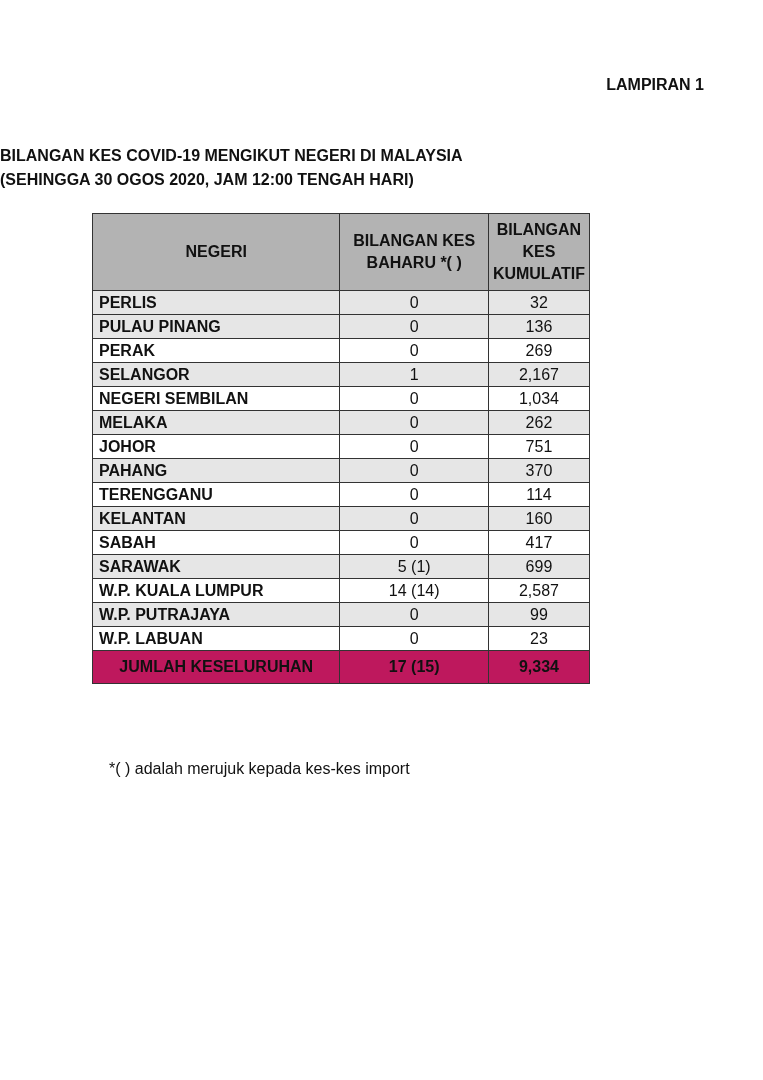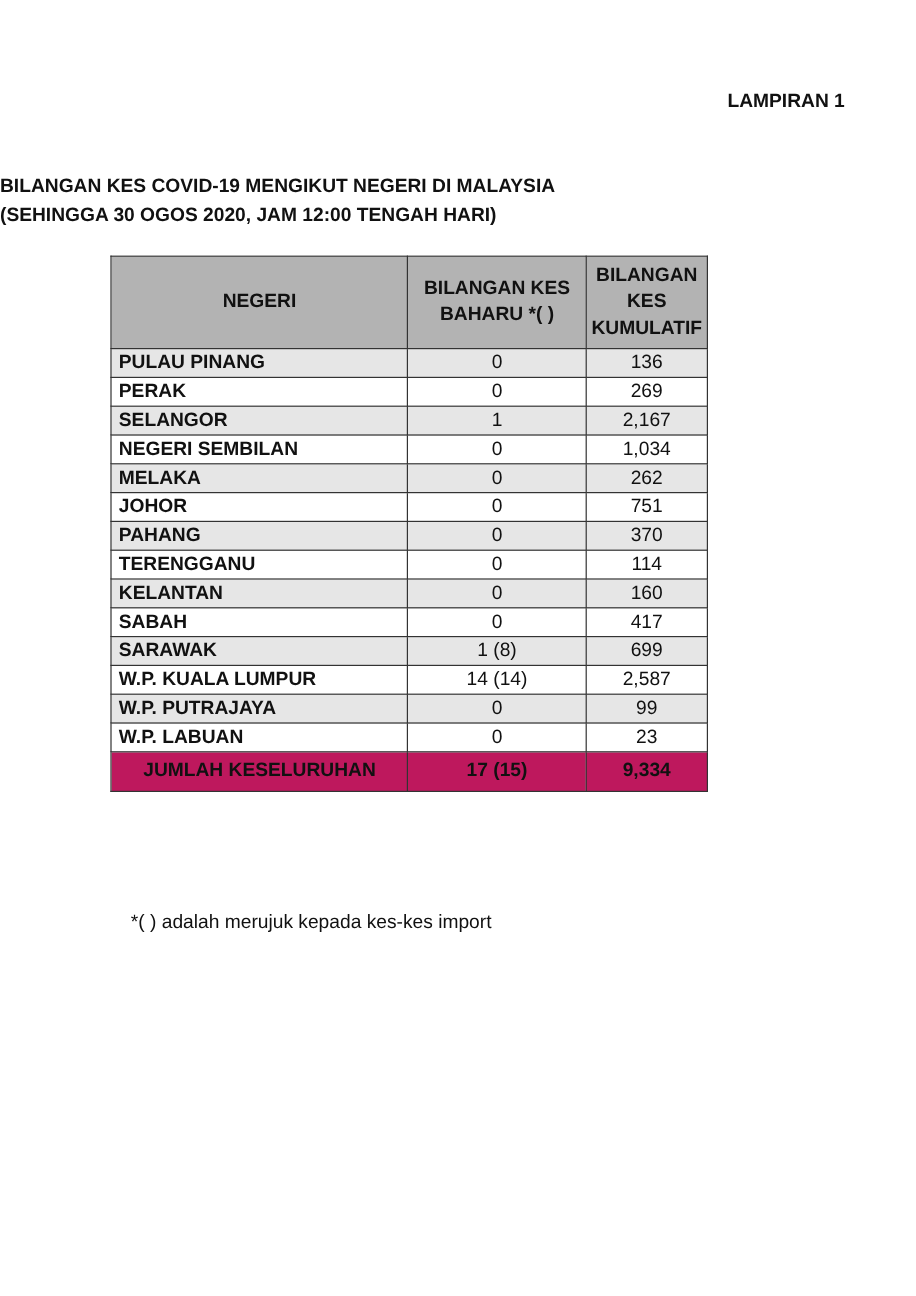--- a/index.html
+++ b/index.html
@@ -30,20 +30,25 @@
 
 <table>
   <thead>
     <tr>
       <th class="c1">NEGERI</th>
       <th class="c2">BILANGAN KES BAHARU *(    )</th>
       <th>BILANGAN KES KUMULATIF</th>
     </tr>
   </thead>
   <tbody id="tbody">
+      <tr class="shade">
+        <td class="state">PERLIS</td>
+        <td class="num">0</td>
+        <td class="num">32</td>
+      </tr>
       <tr class="shade">
         <td class="state">PULAU PINANG</td>
         <td class="num">0</td>
         <td class="num">136</td>
       </tr>
       <tr>
         <td class="state">PERAK</td>
         <td class="num">0</td>
         <td class="num">269</td>
       </tr>
@@ -82,21 +87,21 @@
         <td class="num">0</td>
         <td class="num">160</td>
       </tr>
       <tr>
         <td class="state">SABAH</td>
         <td class="num">0</td>
         <td class="num">417</td>
       </tr>
       <tr class="shade">
         <td class="state">SARAWAK</td>
-        <td class="num">1 (8)</td>
+        <td class="num">5 (1)</td>
         <td class="num">699</td>
       </tr>
       <tr>
         <td class="state">W.P. KUALA LUMPUR</td>
         <td class="num">14 (14)</td>
         <td class="num">2,587</td>
       </tr>
       <tr class="shade">
         <td class="state">W.P. PUTRAJAYA</td>
         <td class="num">0</td>

